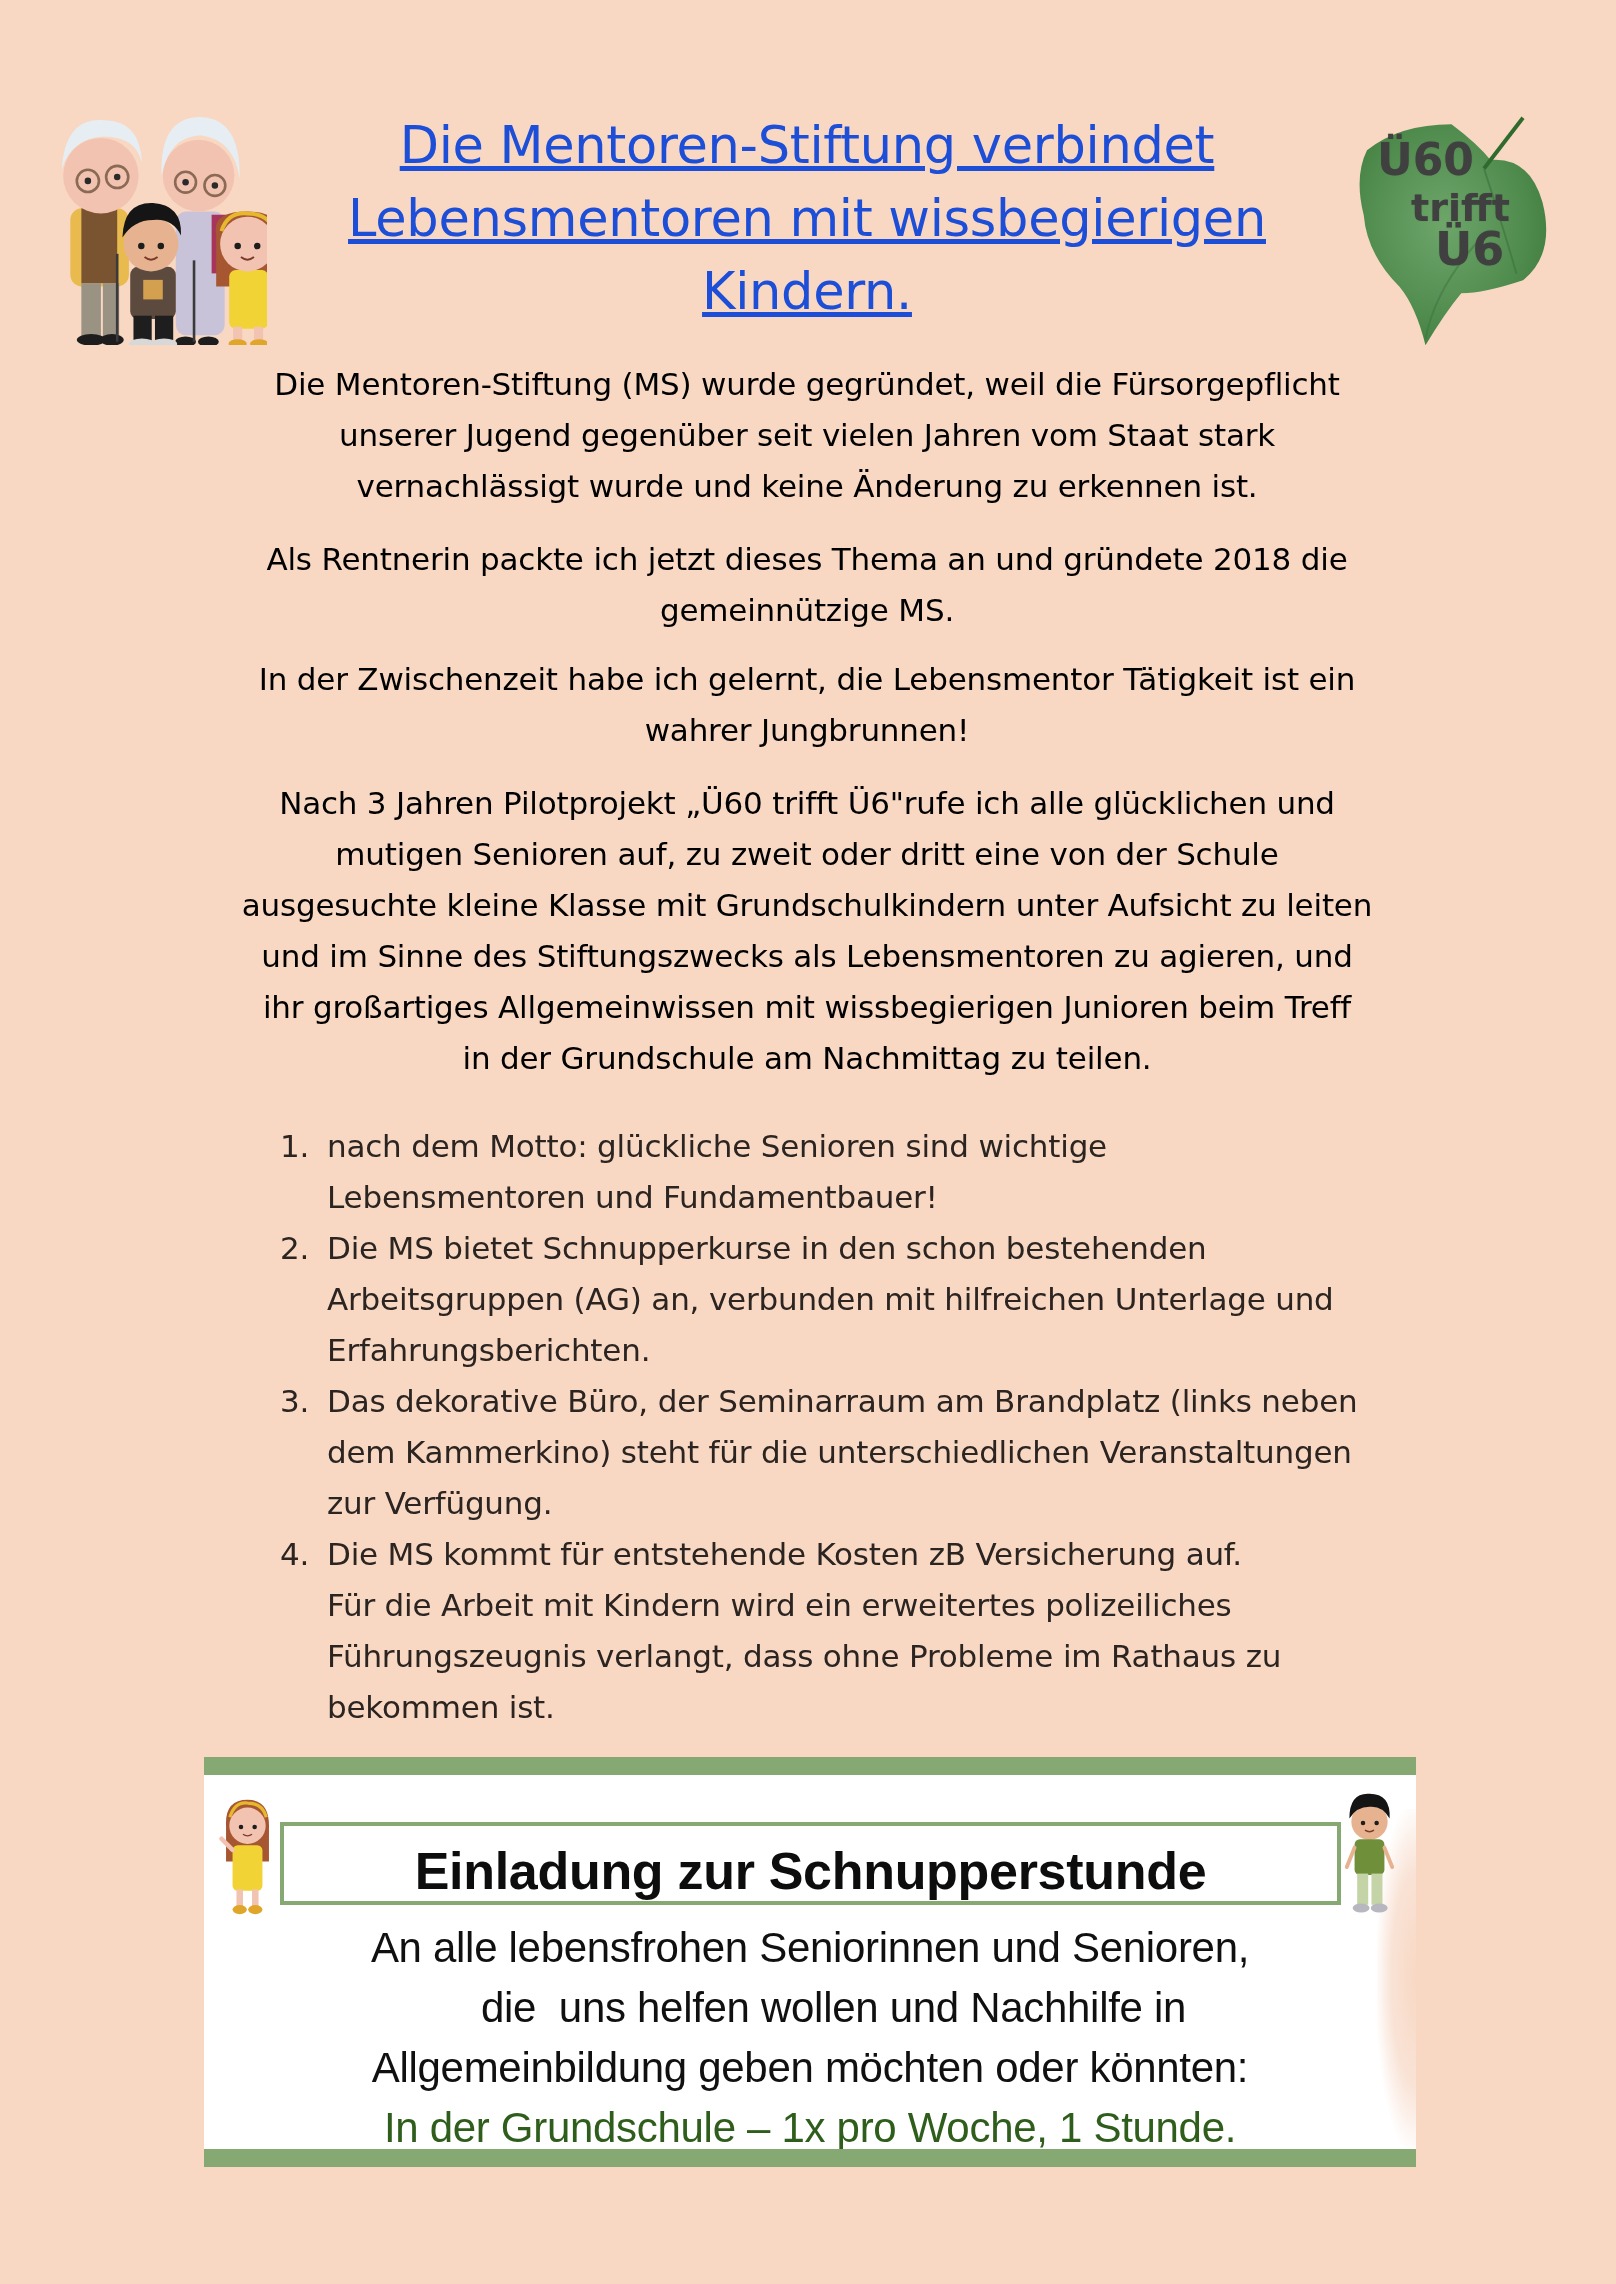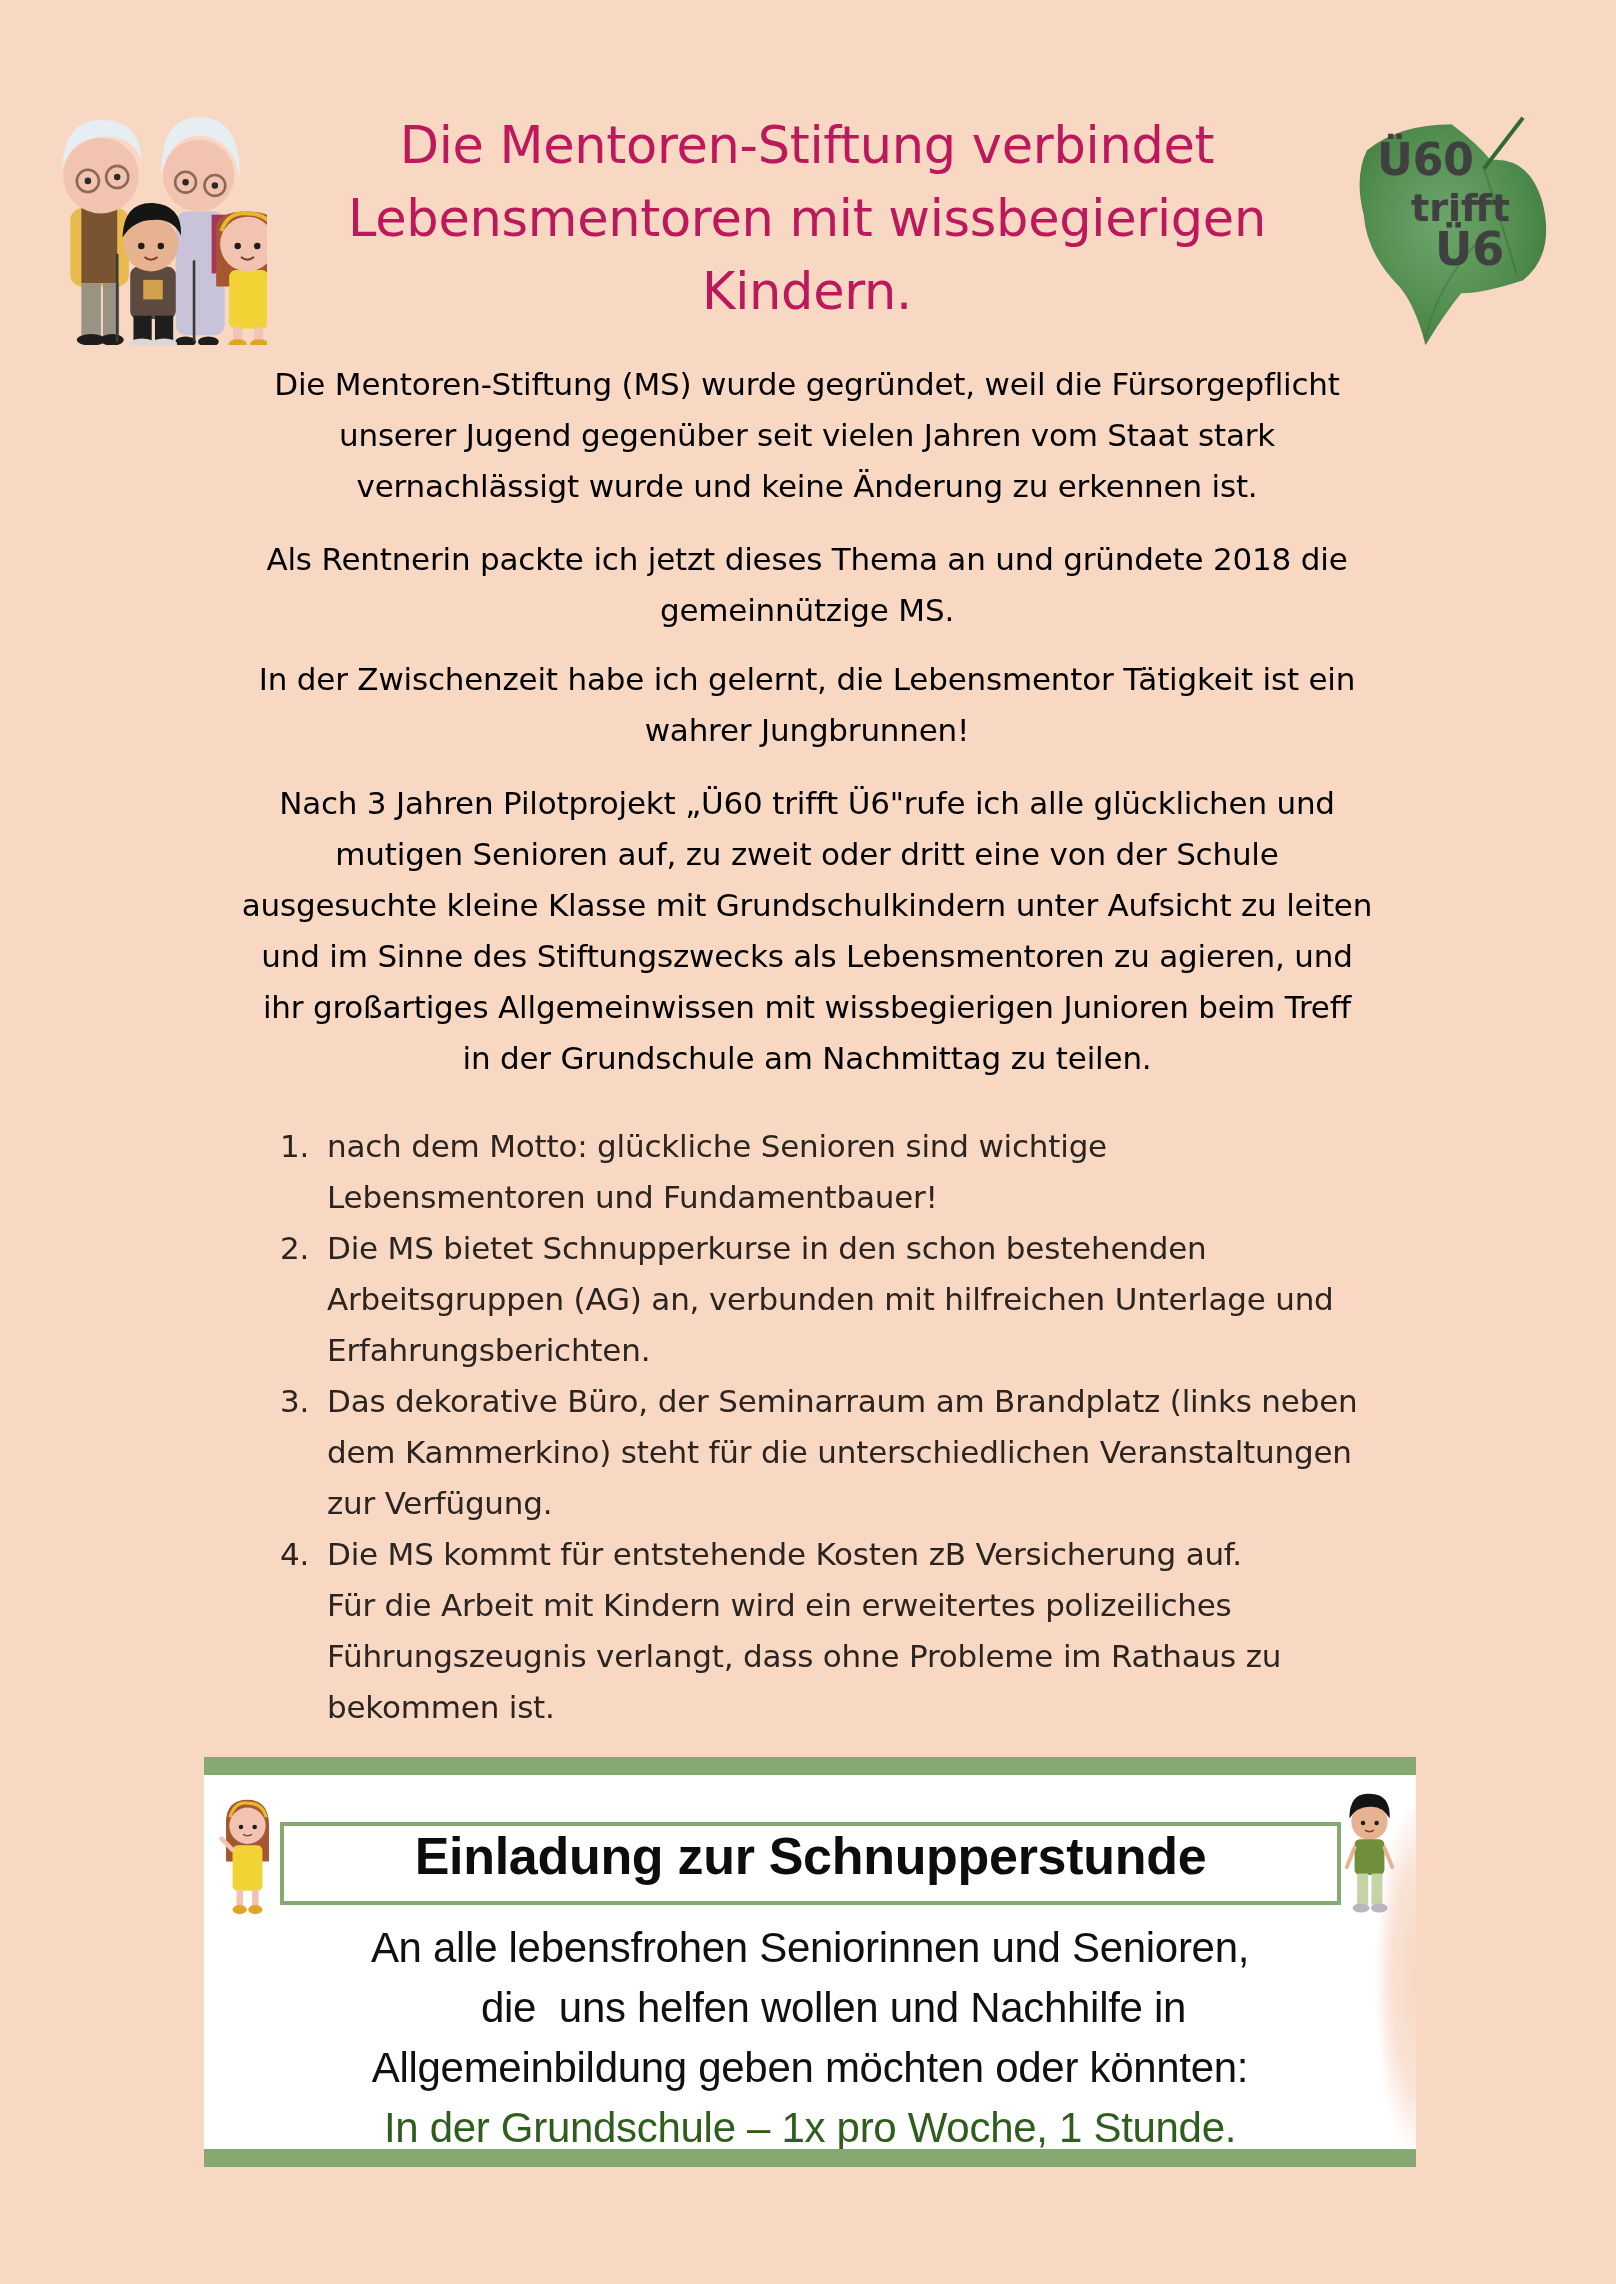--- a/index.html
+++ b/index.html
@@ -10,21 +10,21 @@
       font-family: "DejaVu Sans", sans-serif;
       color: #2a2320;
     }
     .abs { position: absolute; }
 
     
     #title {
       left: 286px; width: 1042px; top: 109px;
       text-align: center;
       font-size: 51px; line-height: 73px;
-      font-weight: normal; color: #be185d; letter-spacing: -0.3px;
+      font-weight: normal; color: #1d4ed8; letter-spacing: -0.3px; text-decoration: underline;
     }
     #family-illustration { left: 26px; top: 91px; width: 241px; height: 254px; }
     #leaf-logo { left: 1328px; top: 98px; width: 234px; height: 254px; }
     .leaf-text {
       position: absolute; color: #404040; font-weight: bold;
       font-family: "DejaVu Sans", sans-serif; text-shadow: 0 0 1.3px rgba(0,0,0,0.15);
     }
 
     
     .para {
@@ -54,21 +54,21 @@
     .bar { position: absolute; left: 0; width: 100%; height: 18px; background: #86a974; }
     #bar-top { top: 0; }
     #bar-bottom { bottom: 0; }
     #banner-fade {
       right: 0; top: 52px; width: 39px; height: 339px;
       background: radial-gradient(ellipse at right center, #f8d8c3 0%, #f9e3d6 45%, rgba(255,255,255,0) 75%);
     }
     #headline-box {
       left: 76px; top: 65px; width: 1061px; height: 83px;
       border: 4.6px solid #86a974; box-sizing: border-box; background: #fff;
-      display: flex; align-items: flex-start; justify-content: center;
+      display: flex; align-items: flex-end; justify-content: center;
     }
     #headline {
       font-family: "Liberation Sans", sans-serif; font-weight: bold;
       font-size: 52px; color: #0d0d0d; letter-spacing: -0.3px;
     }
     #banner-body {
       left: 0; width: 100%; top: 161px; text-align: center;
       font-family: "Liberation Sans", sans-serif; font-weight: normal;
       font-size: 42px; line-height: 60px; color: #101010; letter-spacing: -0.3px;
     }

